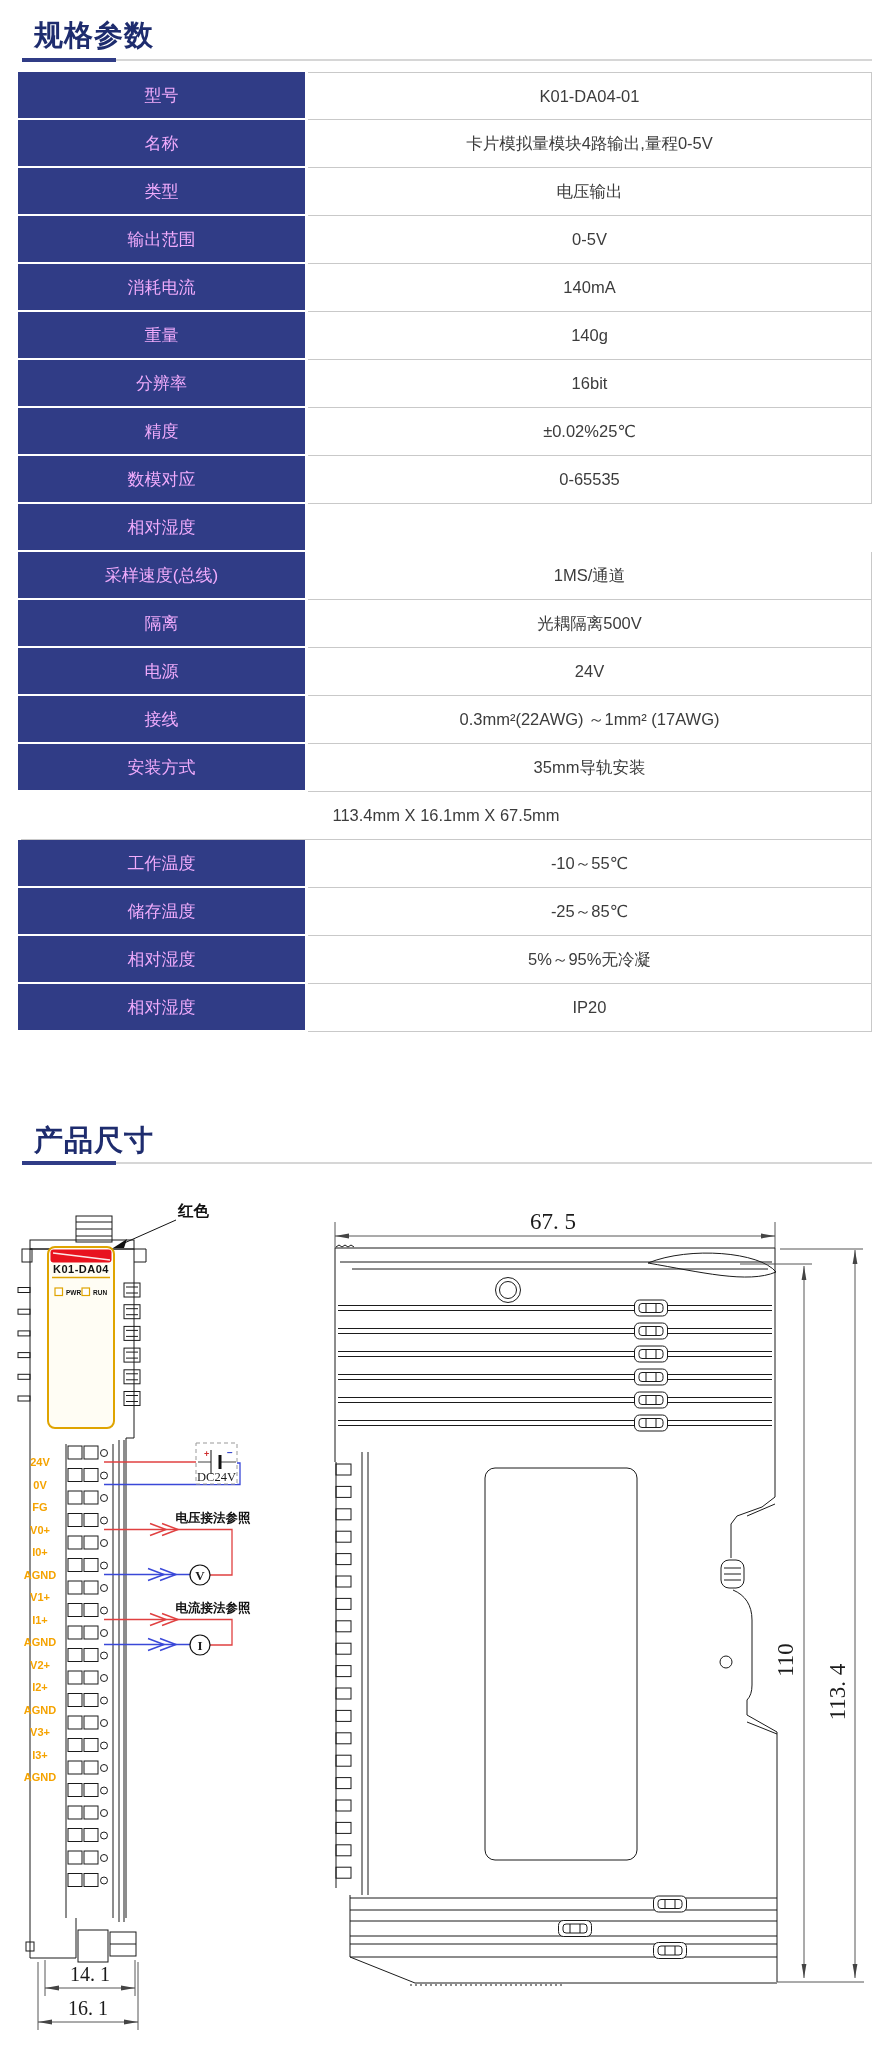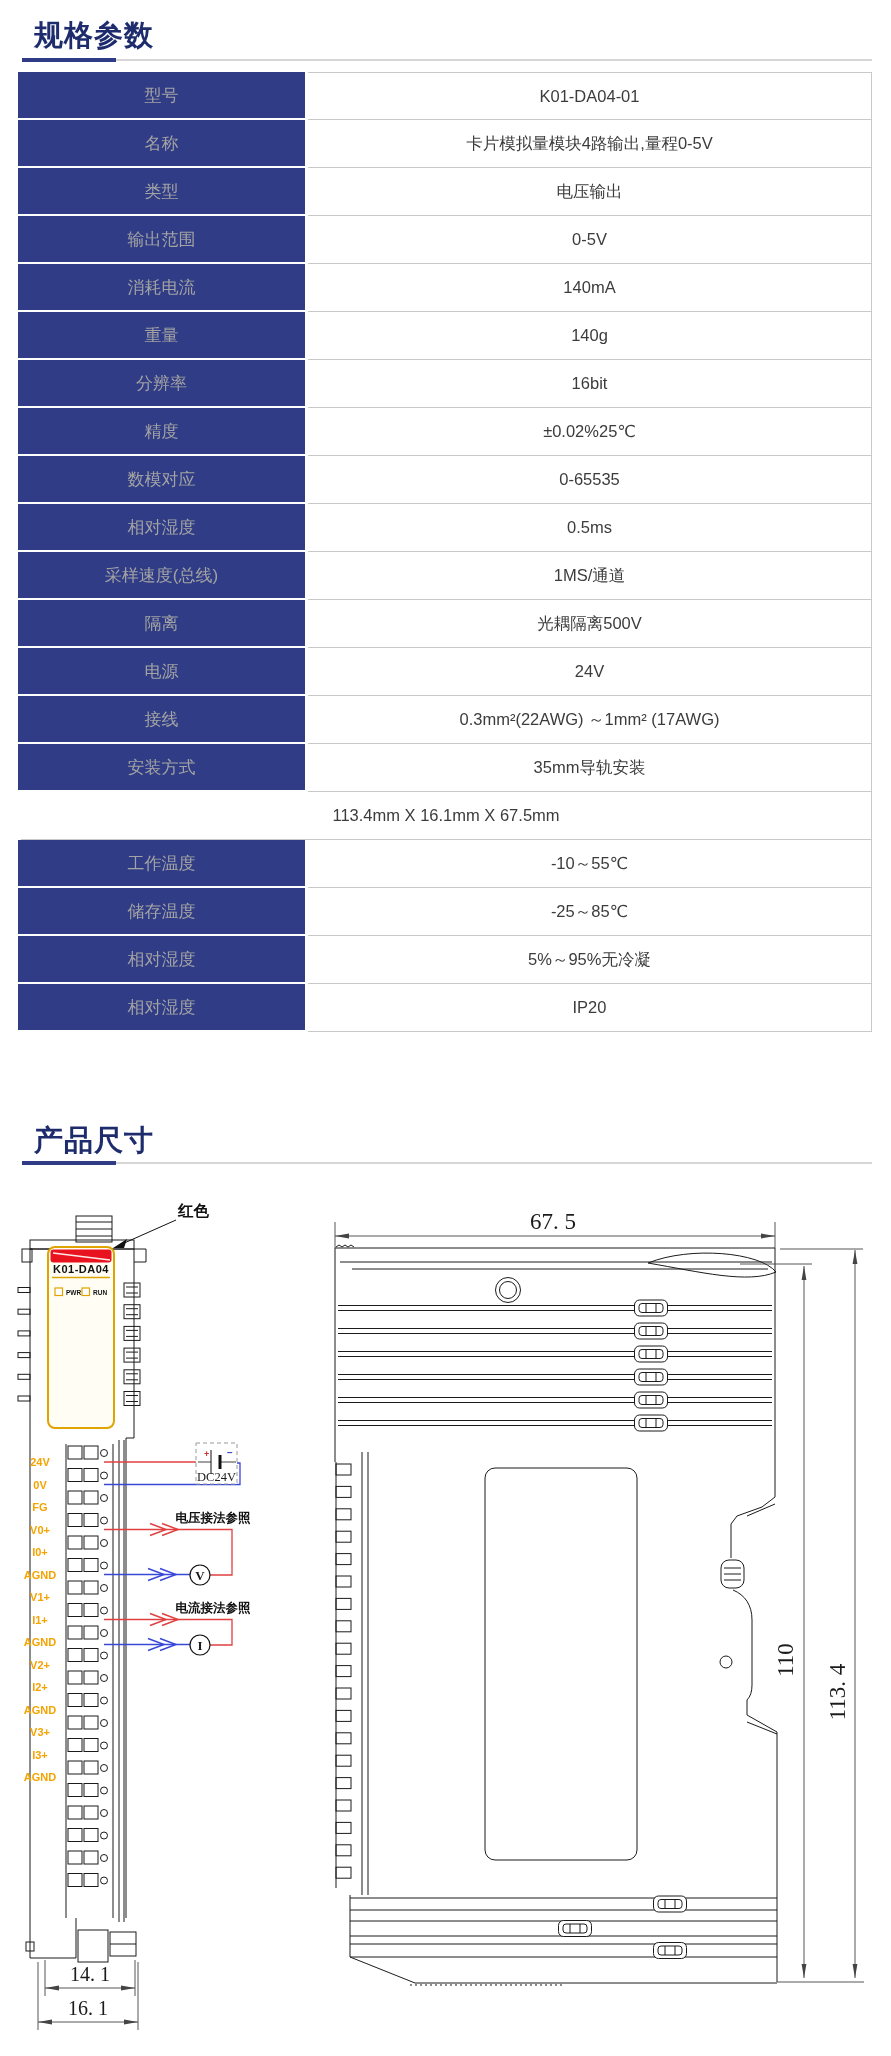--- a/index.html
+++ b/index.html
@@ -5,21 +5,21 @@
   html,body{margin:0;padding:0;background:#fff;}
   .page{position:relative;width:891px;height:2056px;background:#fff;overflow:hidden;
         font-family:"Liberation Sans","DejaVu Sans",sans-serif;}
   .section-title{position:absolute;left:34px;font-size:29px;font-weight:600;
         color:var(--navy);letter-spacing:1px;}
   .rule{position:absolute;left:22px;width:850px;display:flex;align-items:center;}
   .rule-blue{width:94px;height:4px;background:var(--blue);}
   .rule-gray{flex:1;height:2px;background:#d6d6d6;}
   .spec-table{position:absolute;left:18px;top:72px;width:854px;}
   .spec-row{display:flex;height:48px;}
-  .cell-label{width:287px;background:var(--blue);color:#a3a3a3;font-size:17px;
+  .cell-label{width:287px;background:var(--blue);color:#f0abfc;font-size:17px;
         display:flex;align-items:center;justify-content:center;
         border-bottom:2px solid #fff;box-sizing:border-box;}
   .cell-value{flex:1;margin-left:3px;color:#3c3c3c;font-size:16.5px;
         display:flex;align-items:center;justify-content:center;
         border-bottom:1.5px solid #c9c9c9;border-right:1.5px solid #c9c9c9;
         box-sizing:border-box;background:#fff;}
   .spec-row:first-child .cell-value{border-top:1.5px solid #c9c9c9;text-align:center;}
   svg text{font-family:"Liberation Sans","DejaVu Sans",sans-serif;}
   svg .dimtxt{font-family:"Liberation Serif","DejaVu Serif",serif;fill:#1b1b1b;}
   svg .cad{stroke:#1b1b1b;fill:none;stroke-width:1;}
@@ -68,21 +68,20 @@
       <div class="spec-row">
         <div class="cell-label">精度</div>
         <div class="cell-value">±0.02%25℃</div>
       </div>
       <div class="spec-row">
         <div class="cell-label">数模对应</div>
         <div class="cell-value">0-65535</div>
       </div>
       <div class="spec-row">
         <div class="cell-label">相对湿度</div>
-        <div class="cell-value">0.5ms</div>
       </div>
       <div class="spec-row">
         <div class="cell-label">采样速度(总线)</div>
         <div class="cell-value">1MS/通道</div>
       </div>
       <div class="spec-row">
         <div class="cell-label">隔离</div>
         <div class="cell-value">光耦隔离500V</div>
       </div>
       <div class="spec-row">

